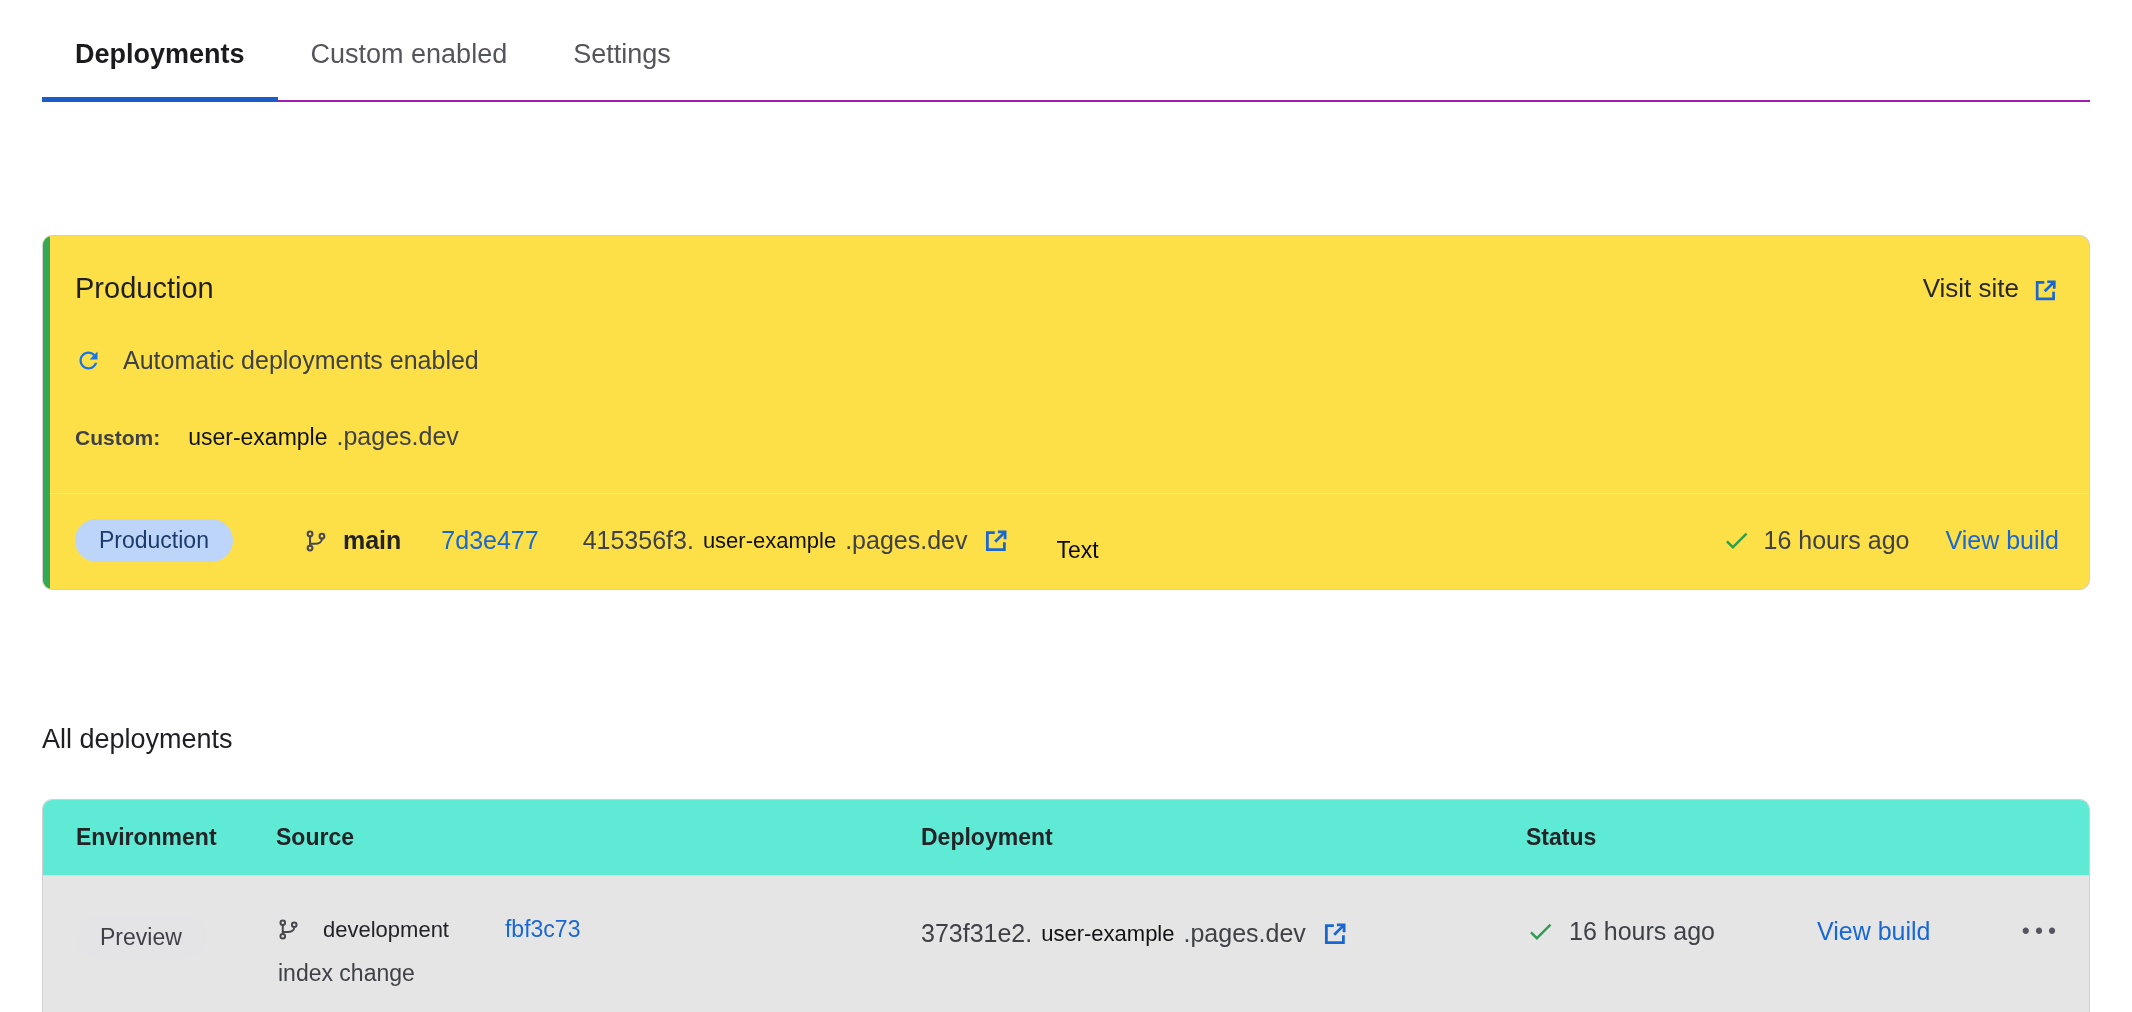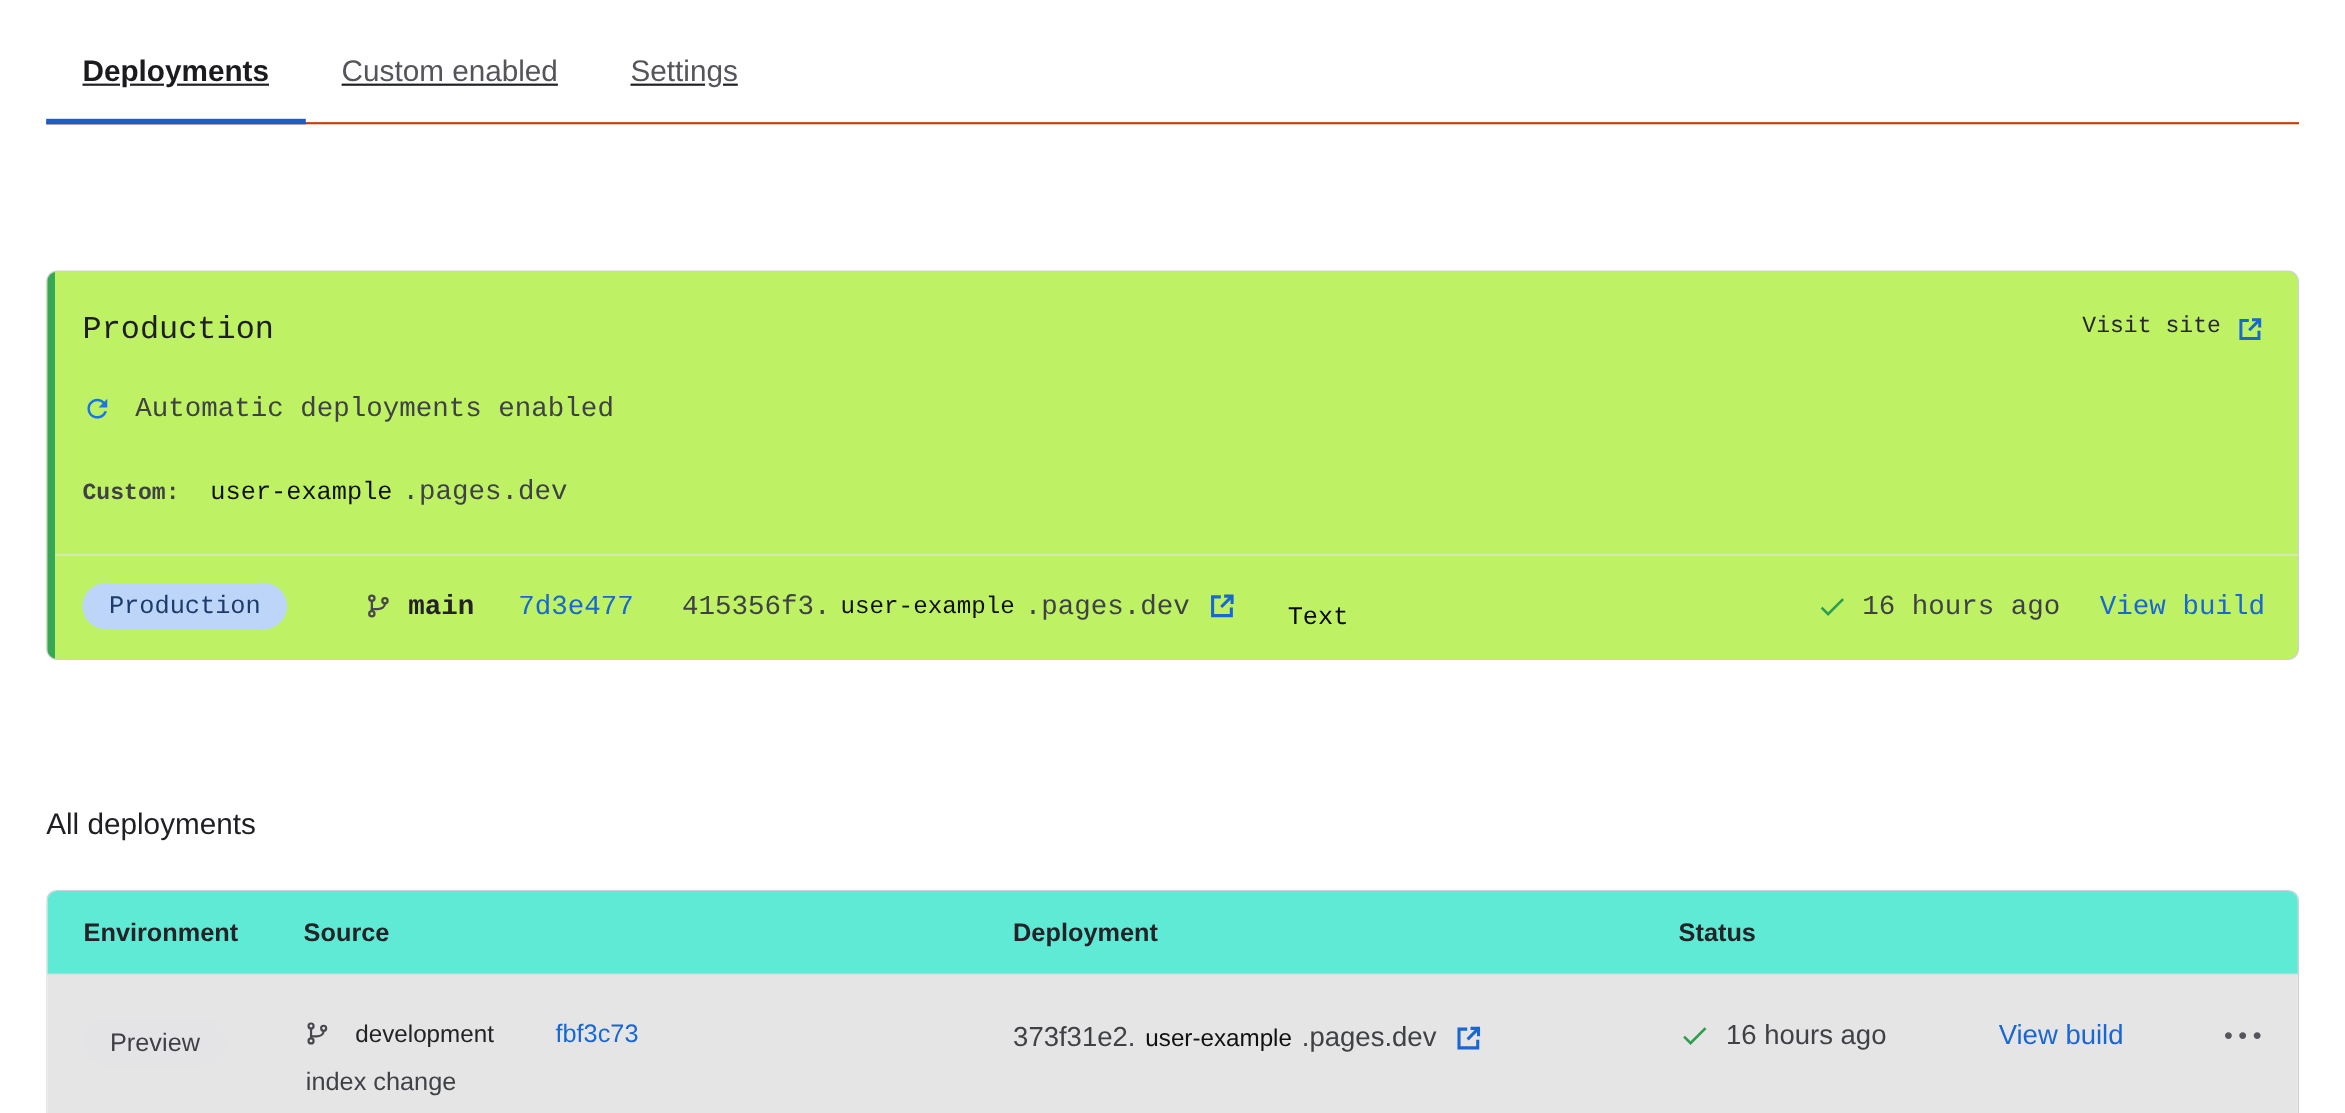--- a/index.html
+++ b/index.html
@@ -4,21 +4,21 @@
 <style>
   * { box-sizing: border-box; margin: 0; padding: 0; }
   html, body { width: 2132px; height: 1012px; overflow: hidden; }
   body {
     font-family: "Liberation Sans", sans-serif;
     background: #ffffff;
     color: #202124;
   }
 
   
-  .tabbar { display: flex; margin: 16px 42px; border-bottom: 2px solid #c2410c; text-decoration: underline; }
+  .tabbar { display: flex; margin: 5px 42px; border-bottom: 2px solid #a21caf; }
   .tab {
     padding: 34px 33px 30px 33px;
     font-size: 27px;
     color: #54545B;
     cursor: pointer;
     white-space: nowrap;
   }
   .tab.active {
     color: #1B1B1F;
     font-weight: 700;
@@ -27,31 +27,30 @@
     padding-bottom: 27px;
   }
 
   
   .card {
     position: relative;
     margin: 133px 42px 0 42px;
     border: 1.5px solid #CFCFD4;
     border-radius: 10px;
     overflow: hidden;
-    background: #bef264;
-    font-family: Liberation Mono, monospace;
+    background: #fde047;
   }
   .accent {
     position: absolute; left: 0; top: 0; bottom: 0;
     width: 7px; background: #34A853;
   }
   .card-top { padding: 36px 30px 0 32px; }
   .card-header { display: flex; align-items: center; justify-content: space-between; }
   .card-title { font-size: 29px; font-weight: 500; color: #1F1F23; }
-  .visit-site { display: flex; align-items: flex-start; gap: 13px; font-size: 21px; color: #28282C; cursor: pointer; }
+  .visit-site { display: flex; align-items: flex-end; gap: 13px; font-size: 26px; color: #28282C; cursor: pointer; }
 
   .auto-row { display: flex; align-items: center; gap: 21px; margin-top: 41px; font-size: 25px; color: #3F4146; }
 
   .domains-row { display: flex; align-items: baseline; margin-top: 47px; }
   .domains-label { font-size: 21px; font-weight: 700; color: #3F4146; }
   .domain-name { margin-left: 28px; font-size: 23px; color: #111114; }
   .domain-suffix { margin-left: 9px; font-size: 25px; color: #3F4146; }
 
   .deploy-row {
     display: flex; align-items: center;

